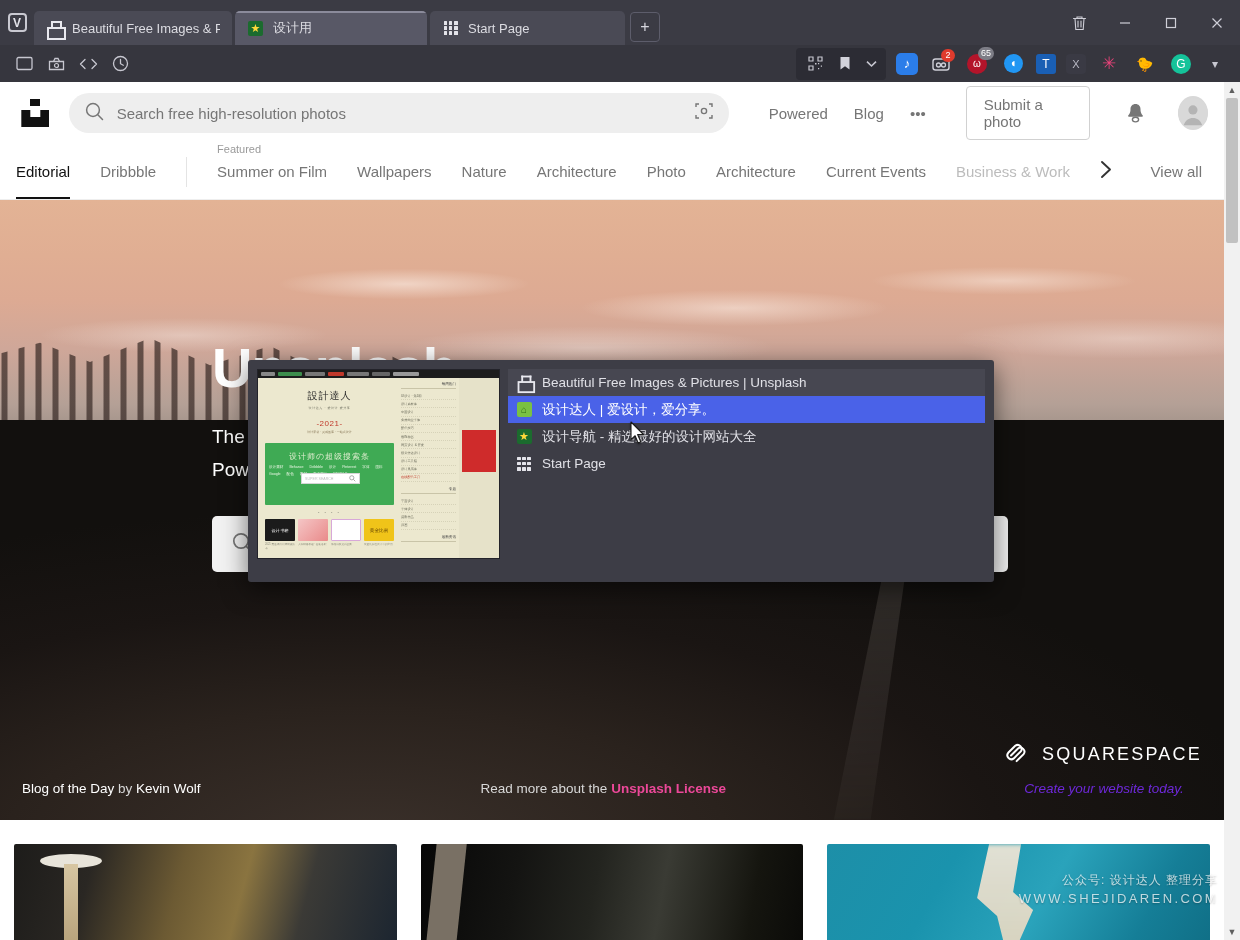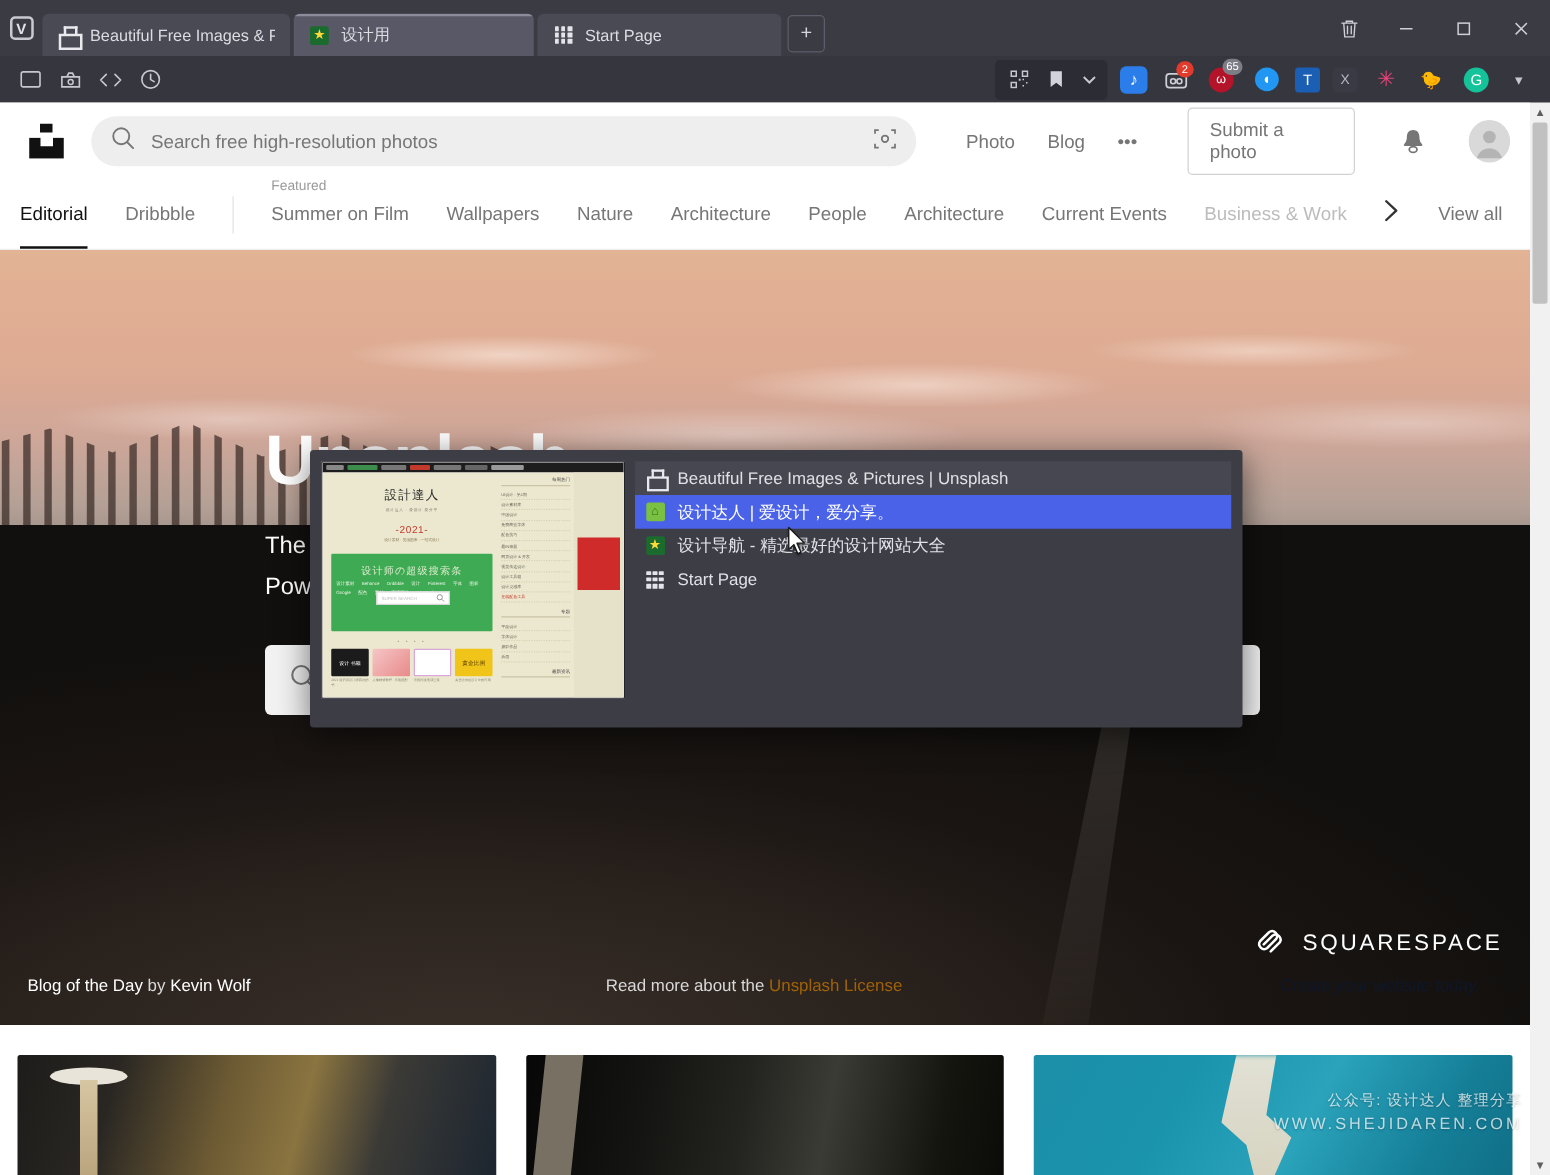--- a/index.html
+++ b/index.html
@@ -207,25 +207,25 @@
   }
   .hero-search .ph { color: #767676; font-size: 16px; }
 
   .hero-footer {
     position: absolute; left: 0; right: 0; bottom: 24px; z-index: 3;
     display: flex; align-items: flex-end; padding: 0 22px; color: #d8d8d8; font-size: 13.5px;
   }
   .hf-left { flex: 0 0 auto; }
   .hf-left b { color: #fff; font-weight: normal; }
   .hf-center { margin: 0 auto; }
-  .hf-center b { color: #a16207; font-weight: normal; }
+  .hf-center b { color: #ec4899; font-weight: bold; }
   .hf-right { text-align: center; }
   .sqsp-row { display: flex; align-items: center; gap: 10px; justify-content: center; margin-bottom: 14px; }
   .sqsp-name { font-size: 18px; letter-spacing: 2.2px; color: #fff; }
-  .sqsp-tag { font-size: 13.5px; color: #0f172a; font-style: italic; }
+  .sqsp-tag { font-size: 13.5px; color: #6d28d9; font-style: italic; }
 
   
   .grid { display: flex; gap: 24px; padding: 24px 14px 0 14px; background: #fff; }
   .gcard { flex: 1; height: 120px; border-radius: 2px; overflow: hidden; position: relative; }
   .g1 { background: linear-gradient(105deg, #1d1c1a 0%, #2a2723 20%, #6c5a33 42%, #8a7440 58%, #3b3a36 74%, #1a2430 100%); }
   .g1:before { content:""; position:absolute; left: 26px; top: 10px; width: 62px; height: 14px;
                background:#e8e4da; border-radius: 50%; }
   .g1:after { content:""; position:absolute; left: 50px; top: 20px; width: 14px; height: 100px;
               background: linear-gradient(180deg,#d7c6a2,#b09a72); }
   .g2 { background: linear-gradient(100deg, #070707 0%, #141412 25%, #23241f 45%, #3a3b34 62%, #15150f 85%, #0a0a08 100%); }
@@ -461,21 +461,21 @@
         <span class="placeholder">Search free high-resolution photos</span>
         <span>
           <svg width="18" height="18" viewBox="0 0 18 18">
               <path d="M1 5V2h3M17 5V2h-3M1 13v3h3M17 13v3h-3" stroke="#767676" stroke-width="1.4" fill="none"></path>
               <circle cx="9" cy="9" r="2.6" stroke="#767676" stroke-width="1.4" fill="none"></circle>
             </svg>
         </span>
       </div>
 
       <div class="hdr-links">
-        <a>Photo</a>
+        <a>Powered</a>
         <a>Blog</a>
         <span style="color:#767676;font-size:15px;">•••</span>
       </div>
 
       <div class="submit-btn">Submit a photo</div>
 
       <div class="bell">
         <svg width="21" height="22" viewBox="0 0 21 22">
             <path d="M10.5 2c-3 0-5 2.2-5 5.2 0 4-1.6 5.4-2.3 6.3-.4.5 0 1.2.7 1.2h13.2c.7 0 1.1-.7.7-1.2-.7-.9-2.3-2.3-2.3-6.3 0-3-2-5.2-5-5.2z" fill="#767676"></path>
             <ellipse cx="10.5" cy="17.6" rx="3.1" ry="2.3" fill="none" stroke="#767676" stroke-width="1.4"></ellipse>
@@ -497,21 +497,21 @@
       <span class="nav-sep"></span>
 
       <span class="nav-featured-wrap">
         <span class="nav-featured-label">Featured</span>
         <span class="nav-item" style="margin-right:0">Summer on Film</span>
       </span>
 
       <span class="nav-item">Wallpapers</span>
       <span class="nav-item">Nature</span>
       <span class="nav-item">Architecture</span>
-      <span class="nav-item">People</span>
+      <span class="nav-item">Photo</span>
       <span class="nav-item">Architecture</span>
       <span class="nav-item">Current Events</span>
       <span class="nav-item faded">Business &amp; Work</span>
 
       <span class="nav-arrow">
         <svg width="12" height="19" viewBox="0 0 12 19">
             <path d="M2 2l8 7.5L2 17" stroke="#333" stroke-width="1.9" fill="none" stroke-linecap="round" stroke-linejoin="round"></path>
           </svg>
       </span>
       <span class="nav-viewall">View all</span>

